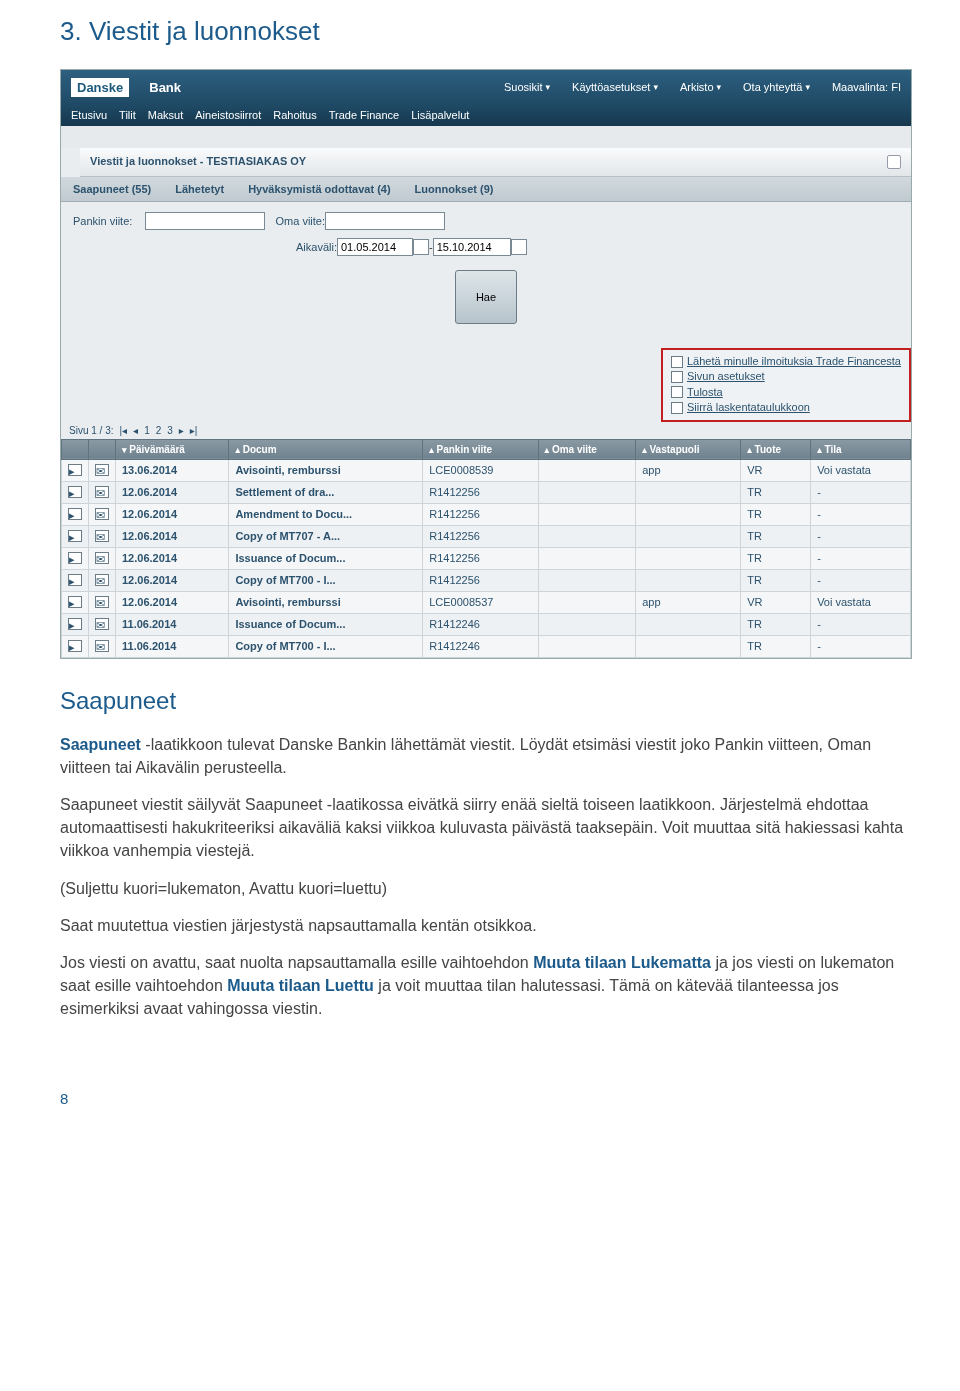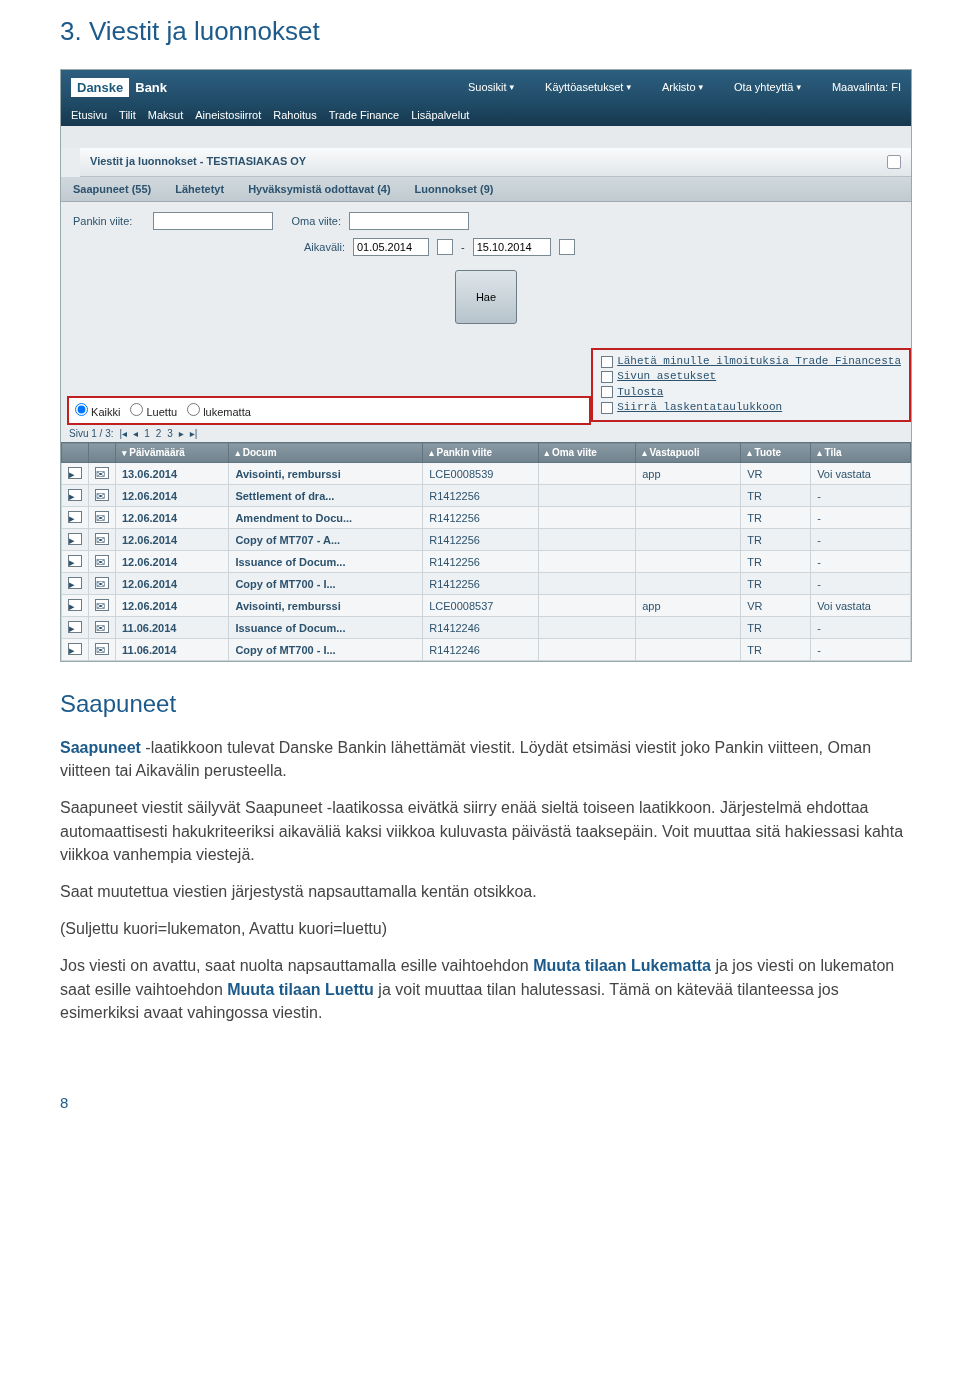--- a/index.html
+++ b/index.html
@@ -7,41 +7,41 @@
   .page { padding: 16px 48px 48px 60px; }
   h1.sec-title { color: #1b5a8a; font-size: 26px; font-weight: 400; margin-bottom: 22px; font-family: 'Trebuchet MS', Arial, sans-serif; }
   h2.sub-title { color: #1b5a8a; font-size: 24px; font-weight: 400; margin: 28px 0 18px 0; font-family: 'Trebuchet MS', Arial, sans-serif; }
   p.body-text { color: #444; font-size: 16px; line-height: 1.45; margin-bottom: 14px; font-family: 'Trebuchet MS', Arial, sans-serif; }
   b.blue-bold { color: #1b5a8a; font-weight: 700; }
   .page-num { color: #1b5a8a; font-size: 15px; margin-top: 70px; font-family: 'Trebuchet MS', Arial, sans-serif; }
 
   
   .app { border: 1px solid #9aa; background: #e9edef; font-size: 11px; margin-bottom: 18px; }
   .app-header { display: flex; align-items: center; justify-content: space-between; background: linear-gradient(#2d5f7f,#1f4a66); color: #fff; height: 34px; padding: 0 10px; }
-  .logo { display: flex; align-items: center; gap: 4px; }
+  .logo { display: flex; align-items: center; gap: 18px; }
   .logo-box { background: #fff; color: #1c5a7d; font-weight: bold; padding: 2px 6px; font-size: 13px; }
   .logo-text { color: #fff; font-weight: bold; font-size: 13px; margin-left:2px;}
-  .top-menus { display: flex; gap: 31px; font-size: 11px; }
+  .top-menus { display: flex; gap: 22px; font-size: 11px; }
   .top-menus span { display:flex; align-items:center; gap:3px; }
   .nav-bar { background: linear-gradient(#1f4a66,#16384e); color: #fff; display: flex; gap: 12px; padding: 5px 10px; font-size: 11px; }
   .panel-title { background: linear-gradient(#fafbfc,#e1e6e9); padding: 7px 10px; font-weight: bold; color: #2c526e; display:flex; justify-content:space-between; border-bottom:1px solid #b8c1c6;margin-left:19px; }
   .help-ico { width:14px;height:14px;border:1px solid #99a;border-radius:2px;display:inline-block;background:#fff; }
   .tabs { background: linear-gradient(#d1d9de,#c0cad0); display: flex; gap: 24px; padding: 6px 12px; font-weight: bold; color: #2c526e; font-size:11px; border-bottom:1px solid #a0acb4;}
   .filters { padding: 10px 12px; background: #e9edef; }
-  .filter-row { display:flex; align-items:center; gap:8px; margin-bottom:8px; }
+  .filter-row { display:flex; align-items:center; margin-bottom:8px; }
   .filter-row label { color:#2c526e; font-size:11px; width:150px; text-align:right; }
   .filter-row input[type=text] { border:1px solid #7a8a94; height:18px; width:120px; font-size:11px; padding:1px 3px; background:#fff;}
   .cal-ico { width:16px;height:16px;border:1px solid #7a8a94;display:inline-block;background:#fff;vertical-align:middle;}
   .hae-row { text-align:center; padding:6px 0 14px 0; }
   .hae-btn { background: linear-gradient(#dfe6ea,#b6c3cb); border:1px solid #6b7c86; padding:20px 20px; border-radius:3px; font-size:11px; cursor:pointer;}
   .mid-row { display:flex; justify-content:space-between; align-items:flex-start; padding:0 0 0 6px; }
   .radio-box { border:2px solid #c02020; padding:5px 6px; display:flex; gap:10px; align-items:center; font-size:11px; color:#222; background:#fff;}
   .action-box { border:2px solid #c02020; padding:4px 8px; background:#eef2f4; font-size:11px; color:#2c526e; }
   .action-box div { display:flex; align-items:center; gap:4px; line-height:1.4;}
-  .action-box a { color:#2c526e; text-decoration:underline;font-family:Liberation Mono, monospace; }
+  .action-box a { color:#2c526e; text-decoration:underline; }
   .mini-ico { width:12px;height:12px;display:inline-block;border:1px solid #6b7c86;background:#fff;}
   .pager { background:#e9edef; padding:3px 8px; font-size:10px; color:#2c526e; display:flex; align-items:center; gap:6px;}
   .pager .pg { color:#2c526e; }
   table.grid { width:100%; border-collapse:collapse; font-size:11px; }
   table.grid th { background: linear-gradient(#8a9aa4,#6f828e); color:#fff; text-align:left; padding:4px 6px; font-weight:bold; border:1px solid #5f7380; font-size:10px;}
   table.grid td { background:#f4f6f7; padding:4px 6px; border:1px solid #cdd5da; color:#2c526e; }
   table.grid tr:nth-child(even) td { background:#edf1f3; }
   td.date { font-weight:bold; color:#333;}
   td.subject { color:#2c526e; font-weight:bold;}
   td.ref { color:#2c526e; font-weight:normal;}
@@ -122,25 +122,20 @@
         <span class="cal-ico"></span>
       </div>
       <div class="hae-row">
         <button class="hae-btn">Hae</button>
       </div>
     </div>
 
     <div class="mid-row">
       <div style="flex:1;">
         <div style="height:48px;"></div>
-        <div class="radio-box">
-          <label><input type="radio" checked="" style=""> <span>Kaikki</span></label>
-          <label><input type="radio" style=""> <span>Luettu</span></label>
-          <label><input type="radio" style=""> <span>lukematta</span></label>
-        </div>
       </div>
       <div class="action-box">
         <div>
             <span class="mini-ico"></span>
             <a>Lähetä minulle ilmoituksia Trade Financesta</a>
           </div>
         <div>
             <span class="mini-ico"></span>
             <a>Sivun asetukset</a>
           </div>
@@ -284,22 +279,22 @@
     </table>
   </div>
 
   <h2 class="sub-title">Saapuneet</h2>
 
   <p class="body-text">
     <b class="blue-bold">Saapuneet</b><span> -laatikkoon tulevat Danske Bankin lähettämät viestit. Löydät etsimäsi viestit joko Pankin viitteen, Oman viitteen tai Aikavälin perusteella.</span>
   </p>
 
   <p class="body-text">Saapuneet viestit säilyvät Saapuneet -laatikossa eivätkä siirry enää sieltä toiseen laatikkoon. Järjestelmä ehdottaa automaattisesti hakukriteeriksi aikaväliä kaksi viikkoa kuluvasta päivästä taaksepäin. Voit muuttaa sitä hakiessasi kahta viikkoa vanhempia viestejä.</p>
+  <p class="body-text">(Suljettu kuori=lukematon, Avattu kuori=luettu)</p>
   <p class="body-text">Saat muutettua viestien järjestystä napsauttamalla kentän otsikkoa.</p>
-  <p class="body-text">(Suljettu kuori=lukematon, Avattu kuori=luettu)</p>
 
 
   <p class="body-text">
     <span>Jos viesti on avattu, saat nuolta napsauttamalla esille vaihtoehdon </span><b class="blue-bold">Muuta tilaan Lukematta</b><span> ja jos viesti on lukematon saat esille vaihtoehdon </span><b class="blue-bold">Muuta tilaan Luettu</b><span> ja voit muuttaa tilan halutessasi. Tämä on kätevää tilanteessa jos esimerkiksi avaat vahingossa viestin.</span>
   </p>
 
   <div class="page-num">8</div>
 </div>
 
 </body></html>

